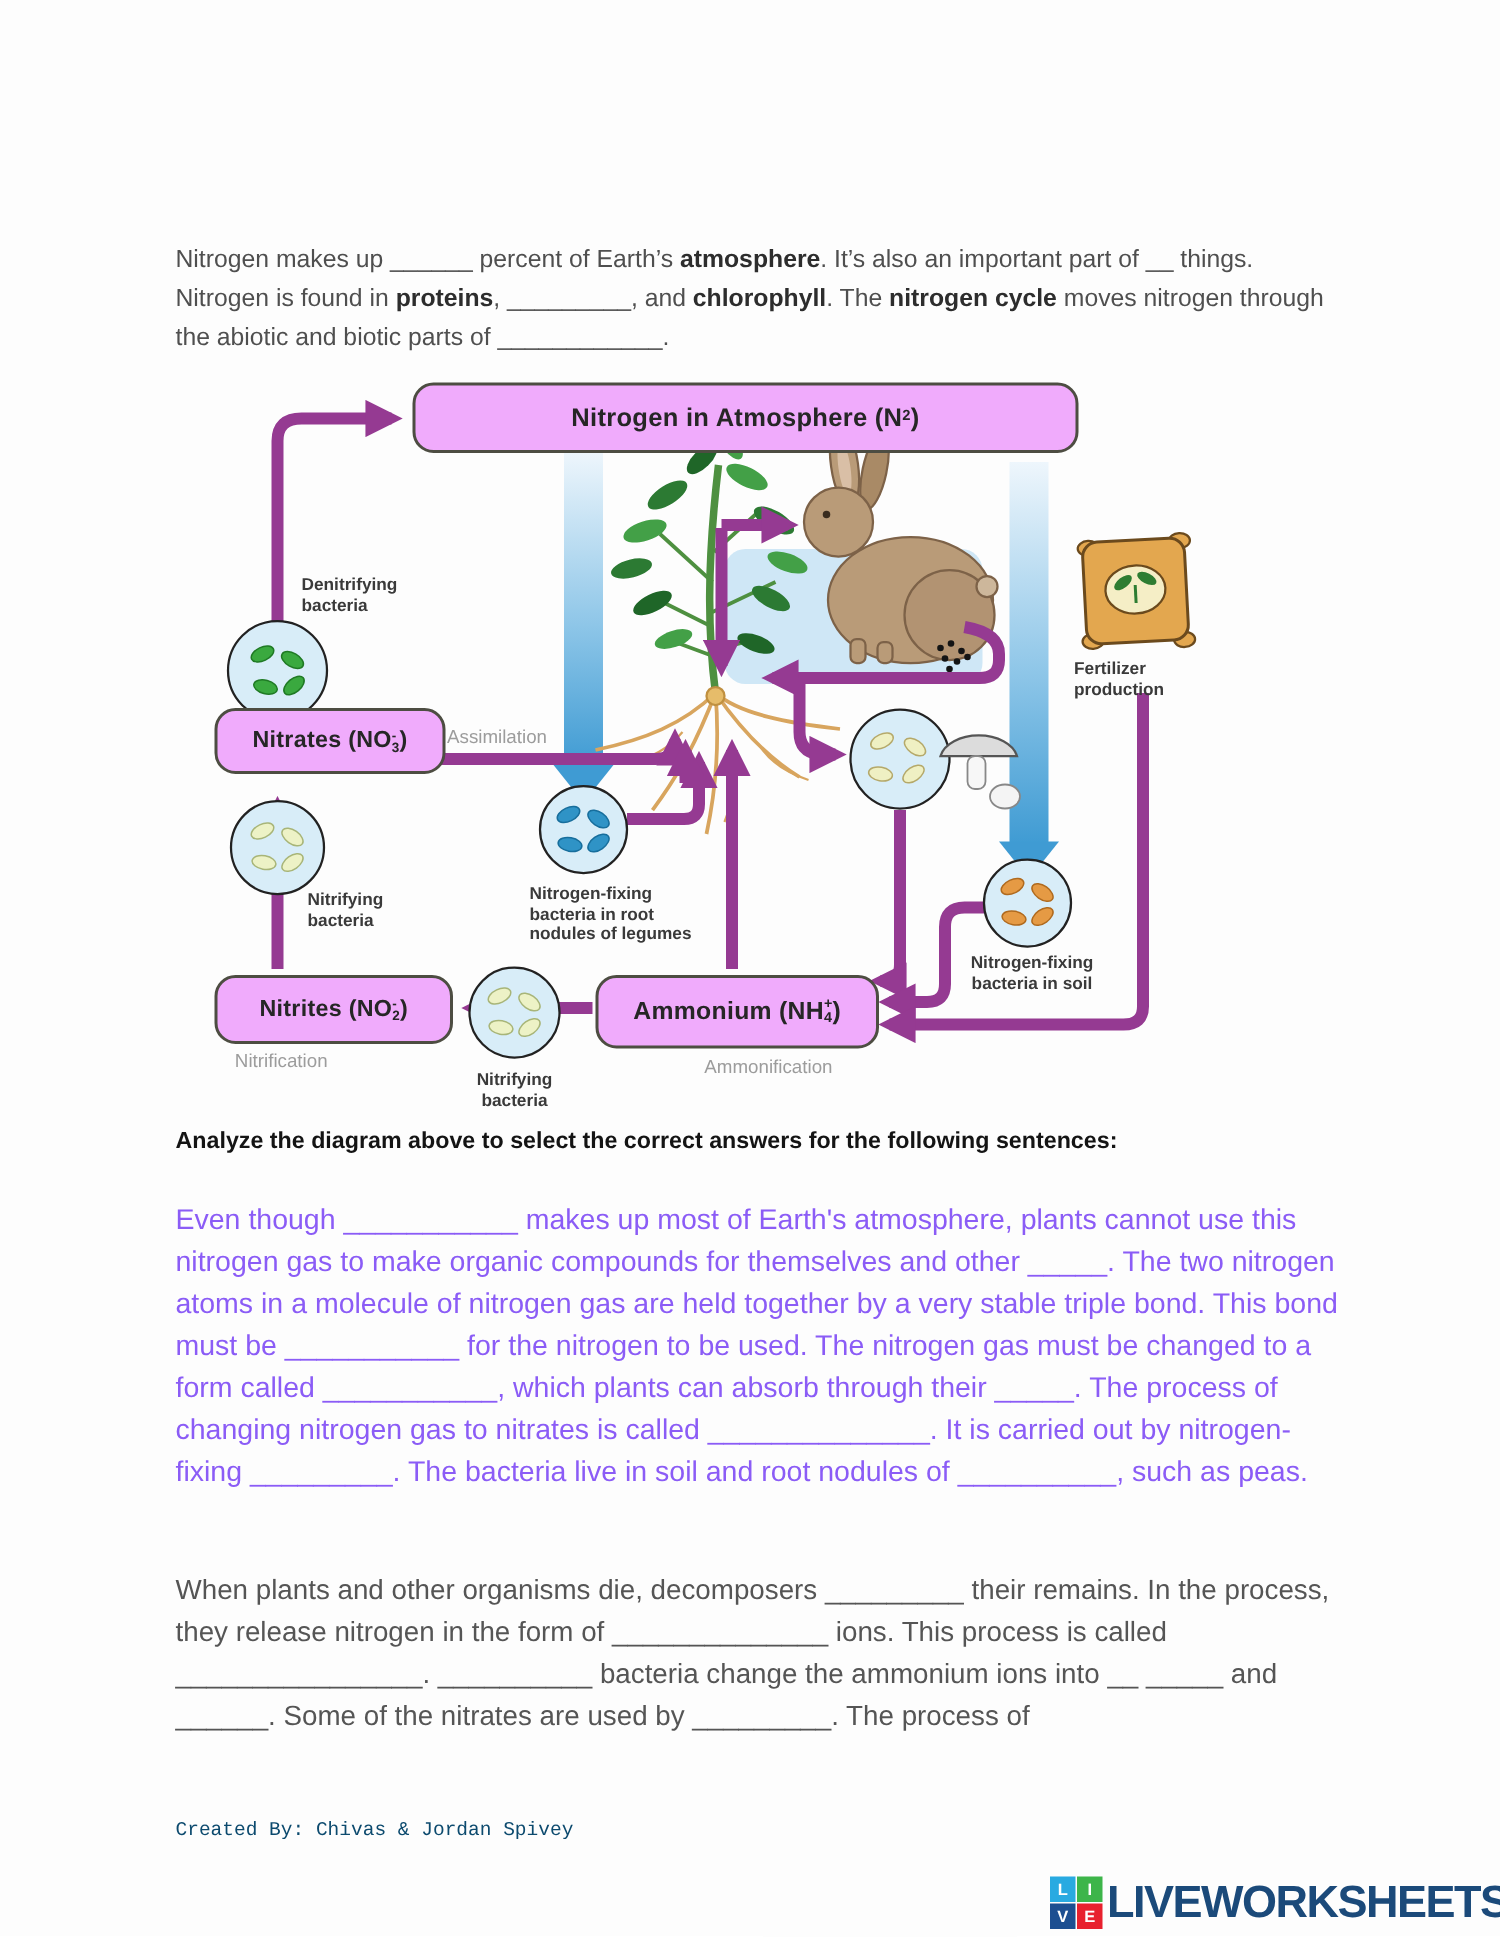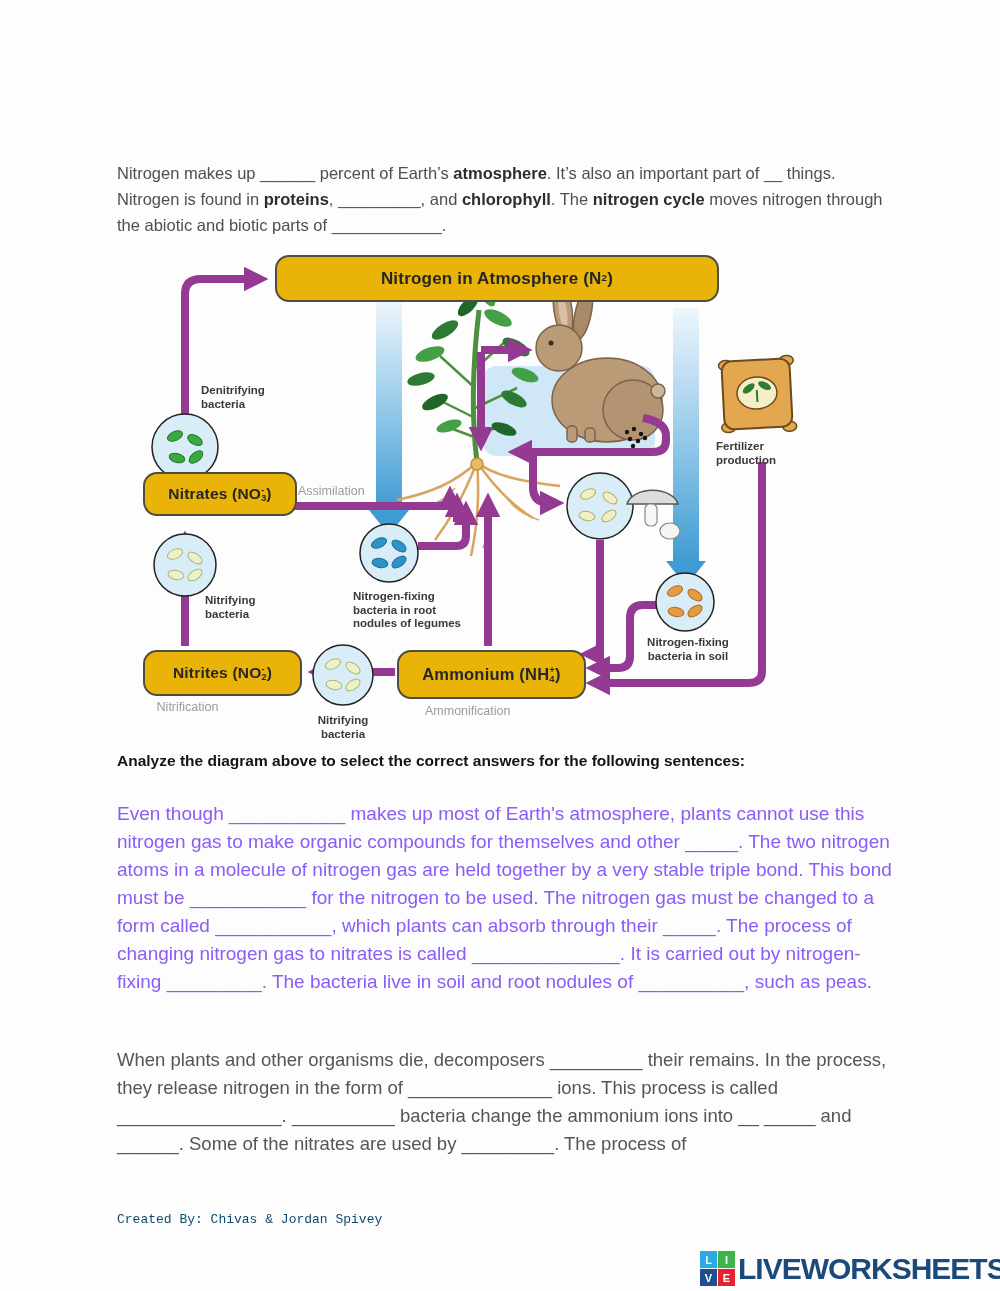--- a/index.html
+++ b/index.html
@@ -12,21 +12,21 @@
   .para.p1 .b{font-weight:bold;color:#2d2d2d;}
   .analyze{position:absolute;left:117px;top:752px;width:820px;font-size:15.5px;
            font-weight:bold;color:#141414;}
   .para.p2{top:800px;font-size:19px;line-height:28px;color:#8b5cf6;}
   .para.p3{top:1046px;font-size:18.5px;line-height:28px;color:#555;}
   .footer{position:absolute;left:117px;top:1212px;font-size:13px;color:#0c4a6e;font-family:Liberation Mono, monospace;}
 
   
   .diagram{position:absolute;left:135px;top:248px;width:690px;height:500px;}
   .diagram svg{position:absolute;left:0;top:0;}
-  .nbox{position:absolute;background:#eab308;border:2px solid #4d4d42;border-radius:14px;
+  .nbox{position:absolute;background:#f0abfc;border:2px solid #4d4d42;border-radius:14px;
         display:flex;align-items:center;justify-content:center;
         font-weight:bold;color:#262626;letter-spacing:.2px;z-index:3;}
   .stack{display:inline-flex;flex-direction:column;font-size:0.58em;line-height:0.9;
          vertical-align:-0.45em;text-align:left;}
   .dlabel{position:absolute;font-size:11.5px;line-height:13.5px;font-weight:bold;
           color:#3a3a3a;z-index:4;}
   .dlabel span{display:block;}
   .glabel{position:absolute;font-size:12.5px;line-height:14px;color:#9c9c9c;z-index:4;}
 
   
@@ -250,21 +250,21 @@
     <div class="dlabel" style="left:488px;top:388px;width:130px;text-align:center;">
       <span>Nitrogen-fixing</span>
         <span>bacteria in soil</span>
     </div>
     <div class="dlabel" style="left:581px;top:192px;width:100px;">
       <span>Fertilizer</span>
         <span>production</span>
     </div>
     <div class="glabel" style="left:163px;top:236px;">Assimilation</div>
     <div class="glabel" style="left:-5px;top:452px;width:115px;text-align:center;">Nitrification</div>
-    <div class="glabel" style="left:290px;top:456px;width:130px;text-align:left;">Ammonification</div>
+    <div class="glabel" style="left:290px;top:456px;width:130px;text-align:right;">Ammonification</div>
   </div>
 
   <div class="analyze">Analyze the diagram above to select the correct answers for the following sentences:</div>
 
   <div class="para p2">Even though ___________ makes up most of Earth's atmosphere, plants cannot use this nitrogen gas to make organic compounds for themselves and other _____. The two nitrogen atoms in a molecule of nitrogen gas are held together by a very stable triple bond. This bond must be ___________ for the nitrogen to be used. The nitrogen gas must be changed to a form called ___________, which plants can absorb through their _____. The process of changing nitrogen gas to nitrates is called ______________. It is carried out by nitrogen-fixing _________. The bacteria live in soil and root nodules of __________, such as peas.</div>
   <div class="para p3">When plants and other organisms die, decomposers _________ their remains. In the process, they release nitrogen in the form of ______________ ions. This process is called ________________. __________ bacteria change the ammonium ions into __ _____ and ______. Some of the nitrates are used by _________. The process of</div>
 
   <div class="footer">Created By: Chivas &amp; Jordan Spivey</div>
 
   <div class="lw-logo">

